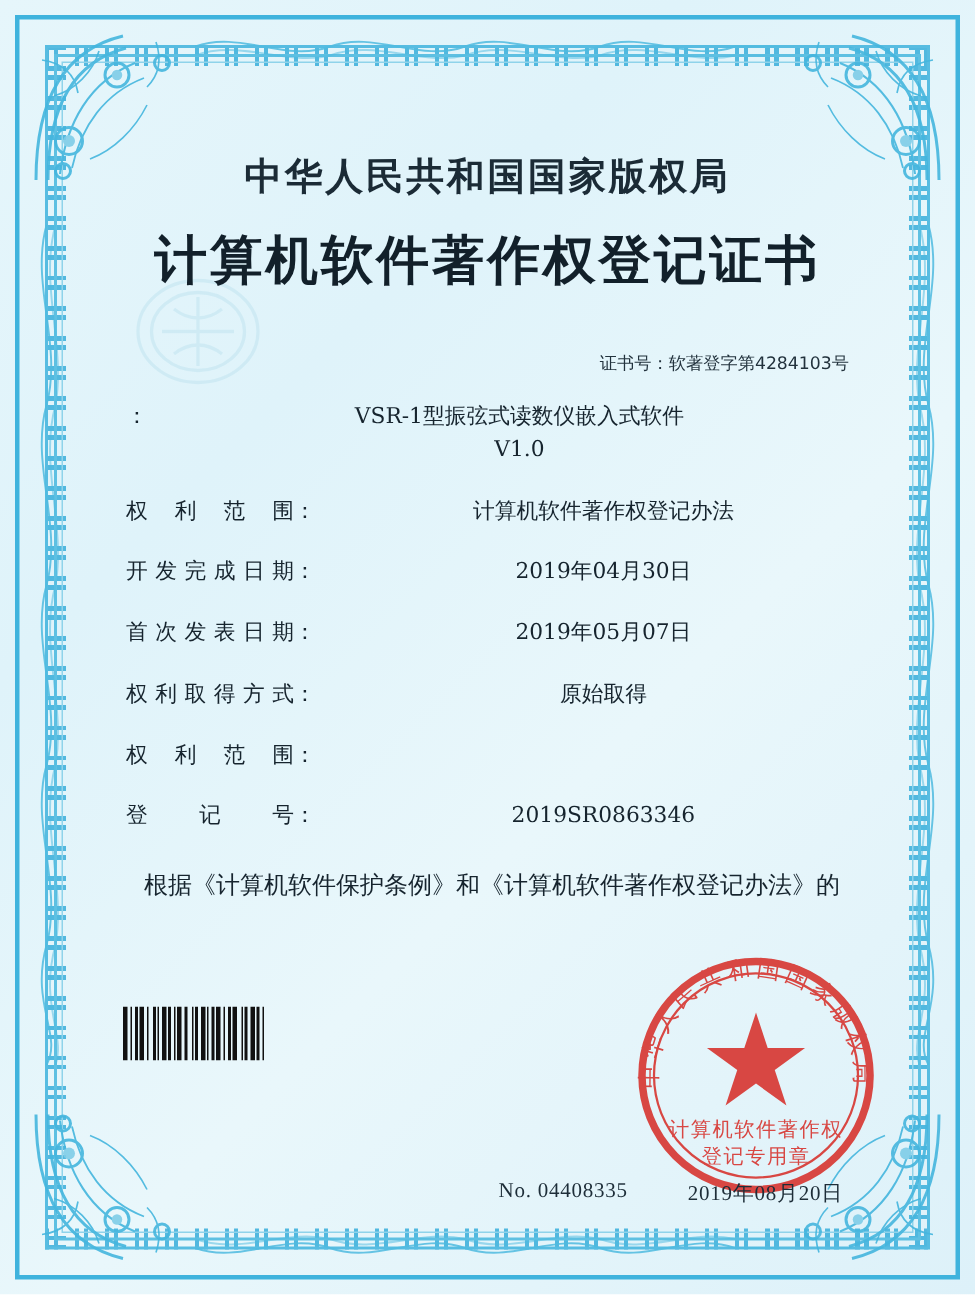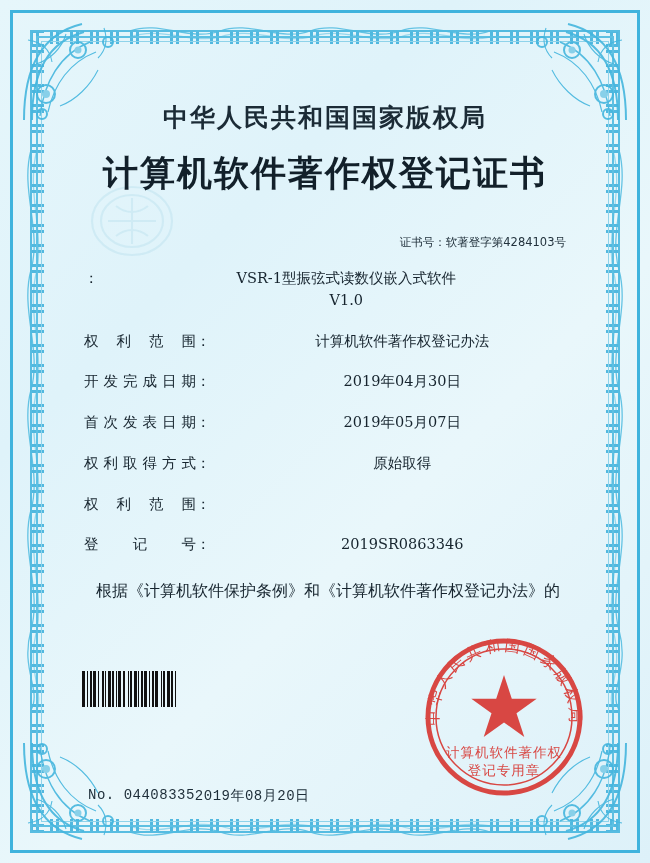--- a/index.html
+++ b/index.html
@@ -185,28 +185,29 @@
   }
   .seal svg { display: block; }
 
   
   .footer {
     position: absolute;
     left: 56px;
     right: 56px;
     bottom: 58px;
     display: flex;
-    justify-content: flex-start;
+    justify-content: flex-end;
     font-size: 14px;
     color: #1d2d38;
     padding: 0 32px;
-    font-family: Liberation Mono, monospace;
+    font-family: Liberation Serif, serif;
+    gap: 28px;
   }
   .footer .docno { letter-spacing: .5px; }
-  .footer .date { letter-spacing: .5px; }
+  .footer .date { letter-spacing: .5px; margin-left: 12px; }
 </style>
 </head>
 <body>
 
 <div id="certificate">
 
   <div class="border-outer"></div>
   <div class="greek-band"></div>
   <div class="border-inner"></div>
   <div class="border-inner2"></div>

